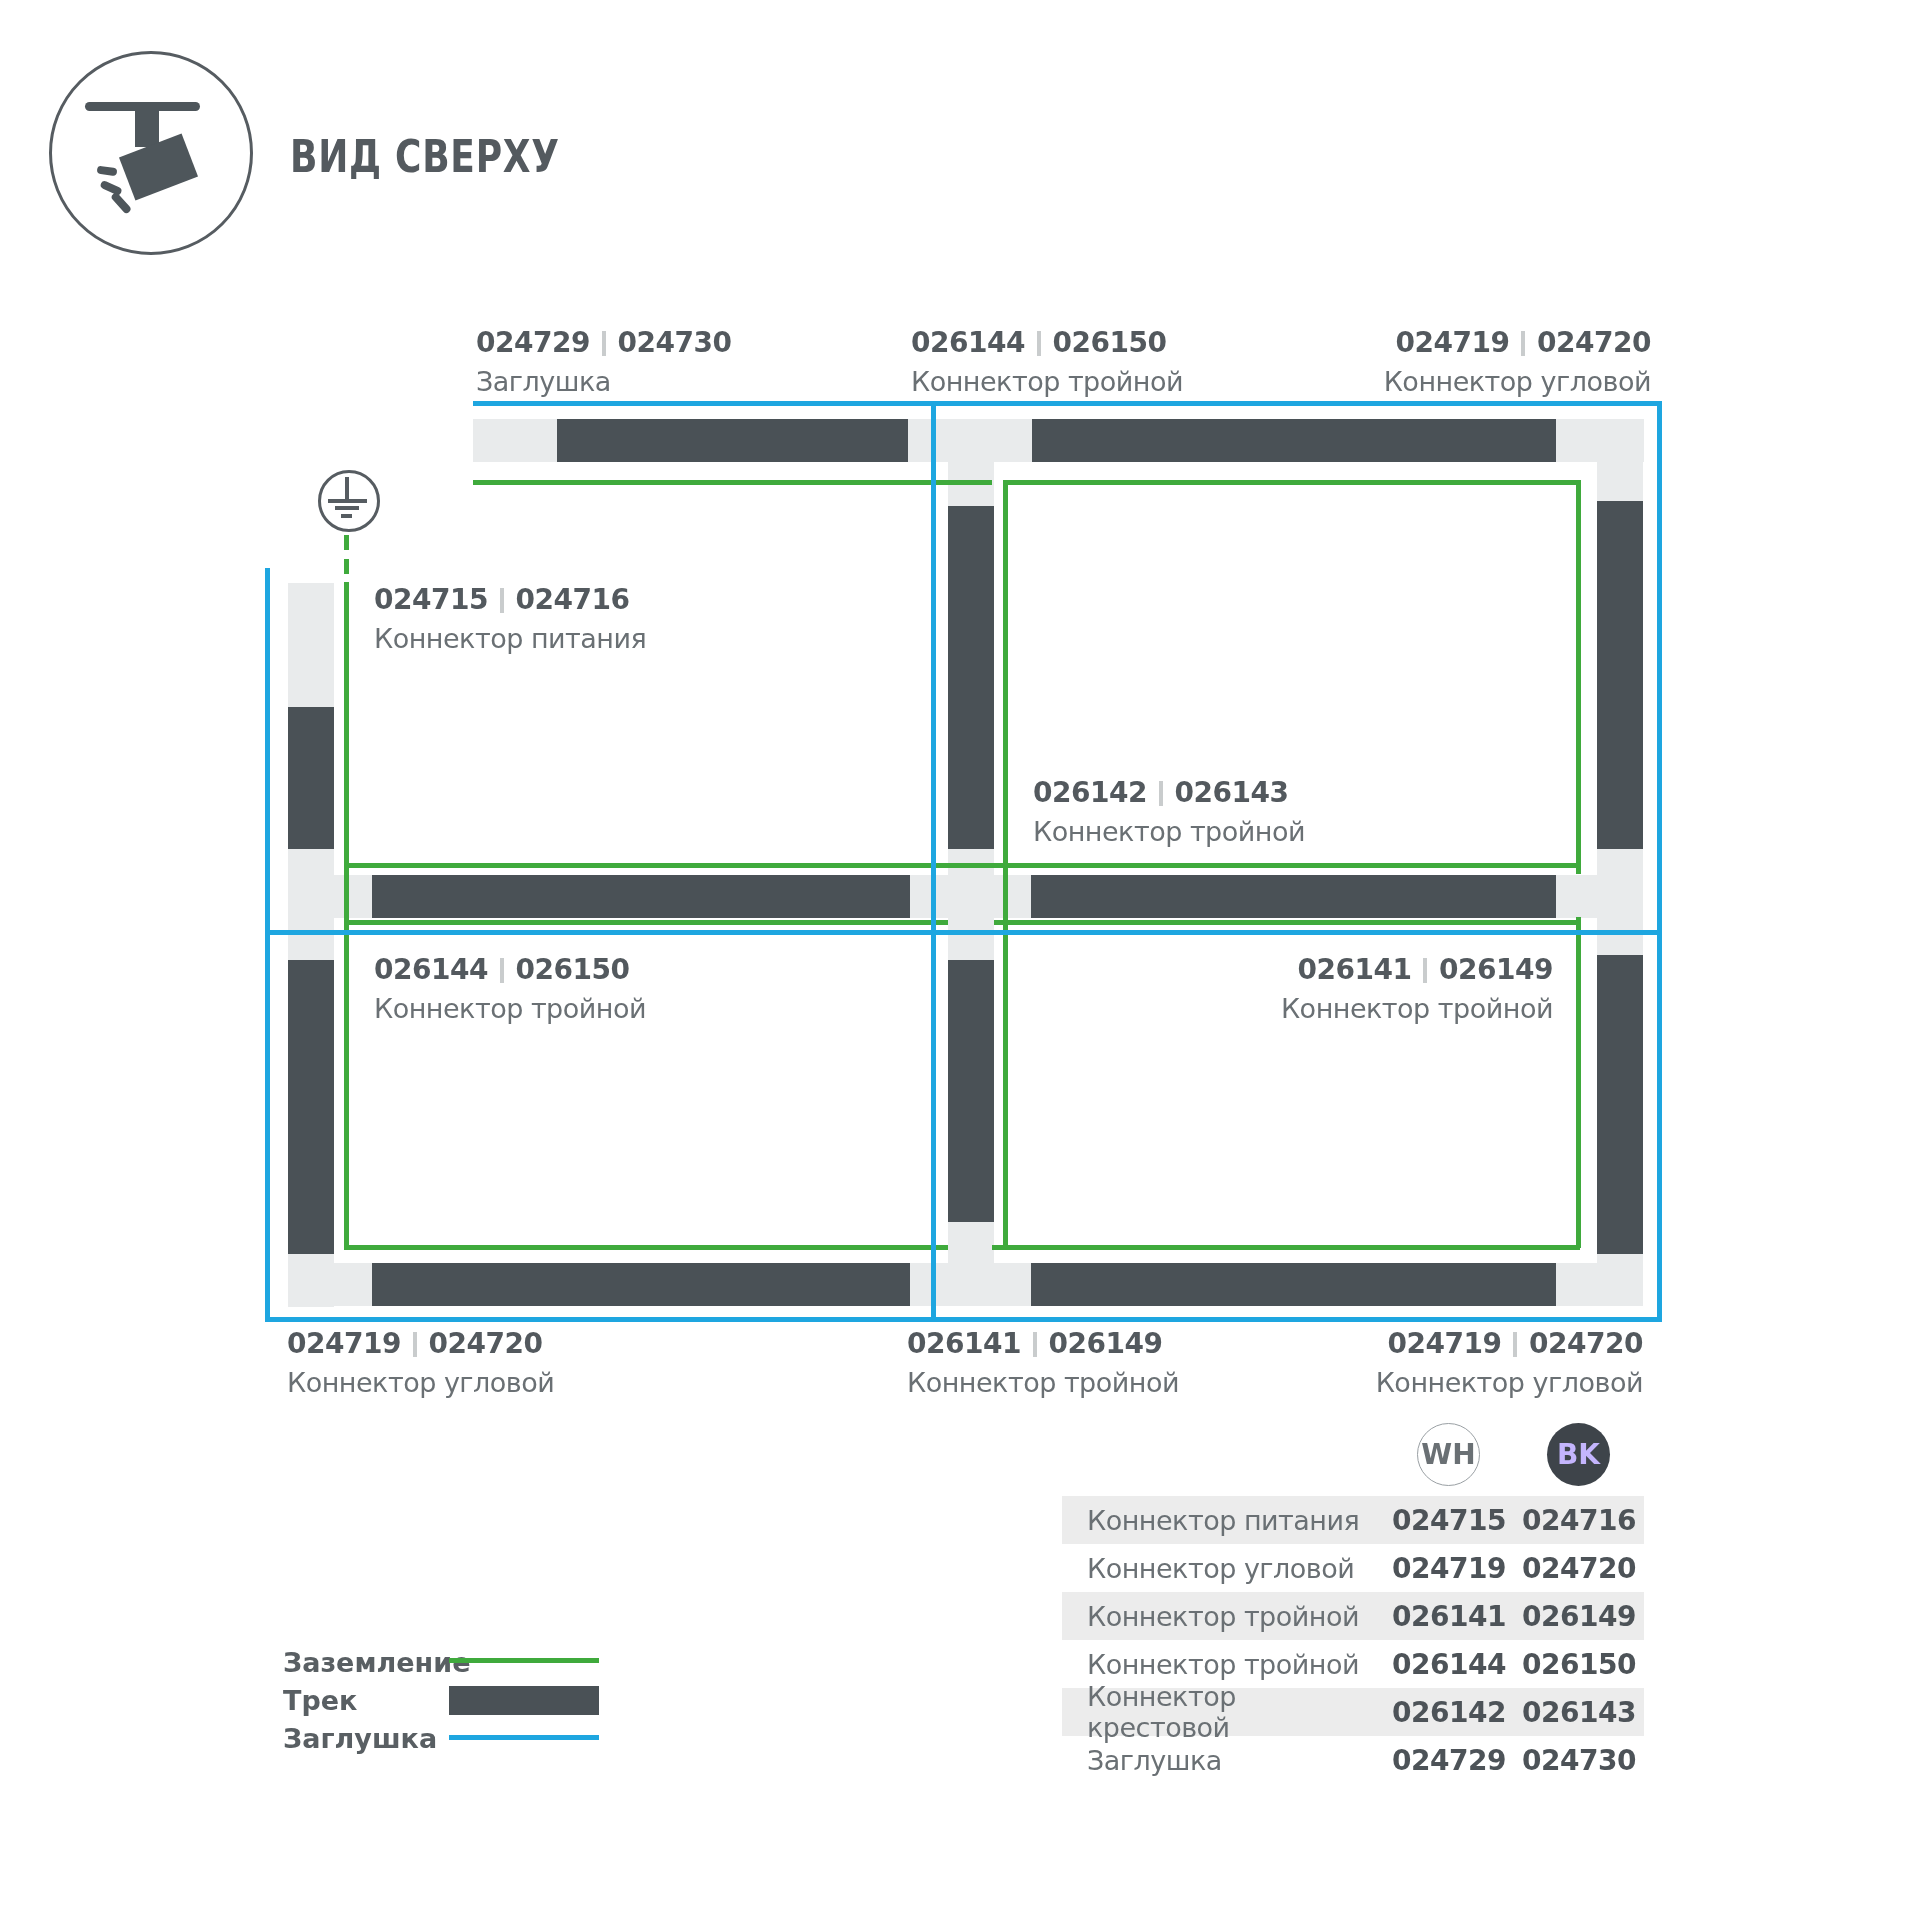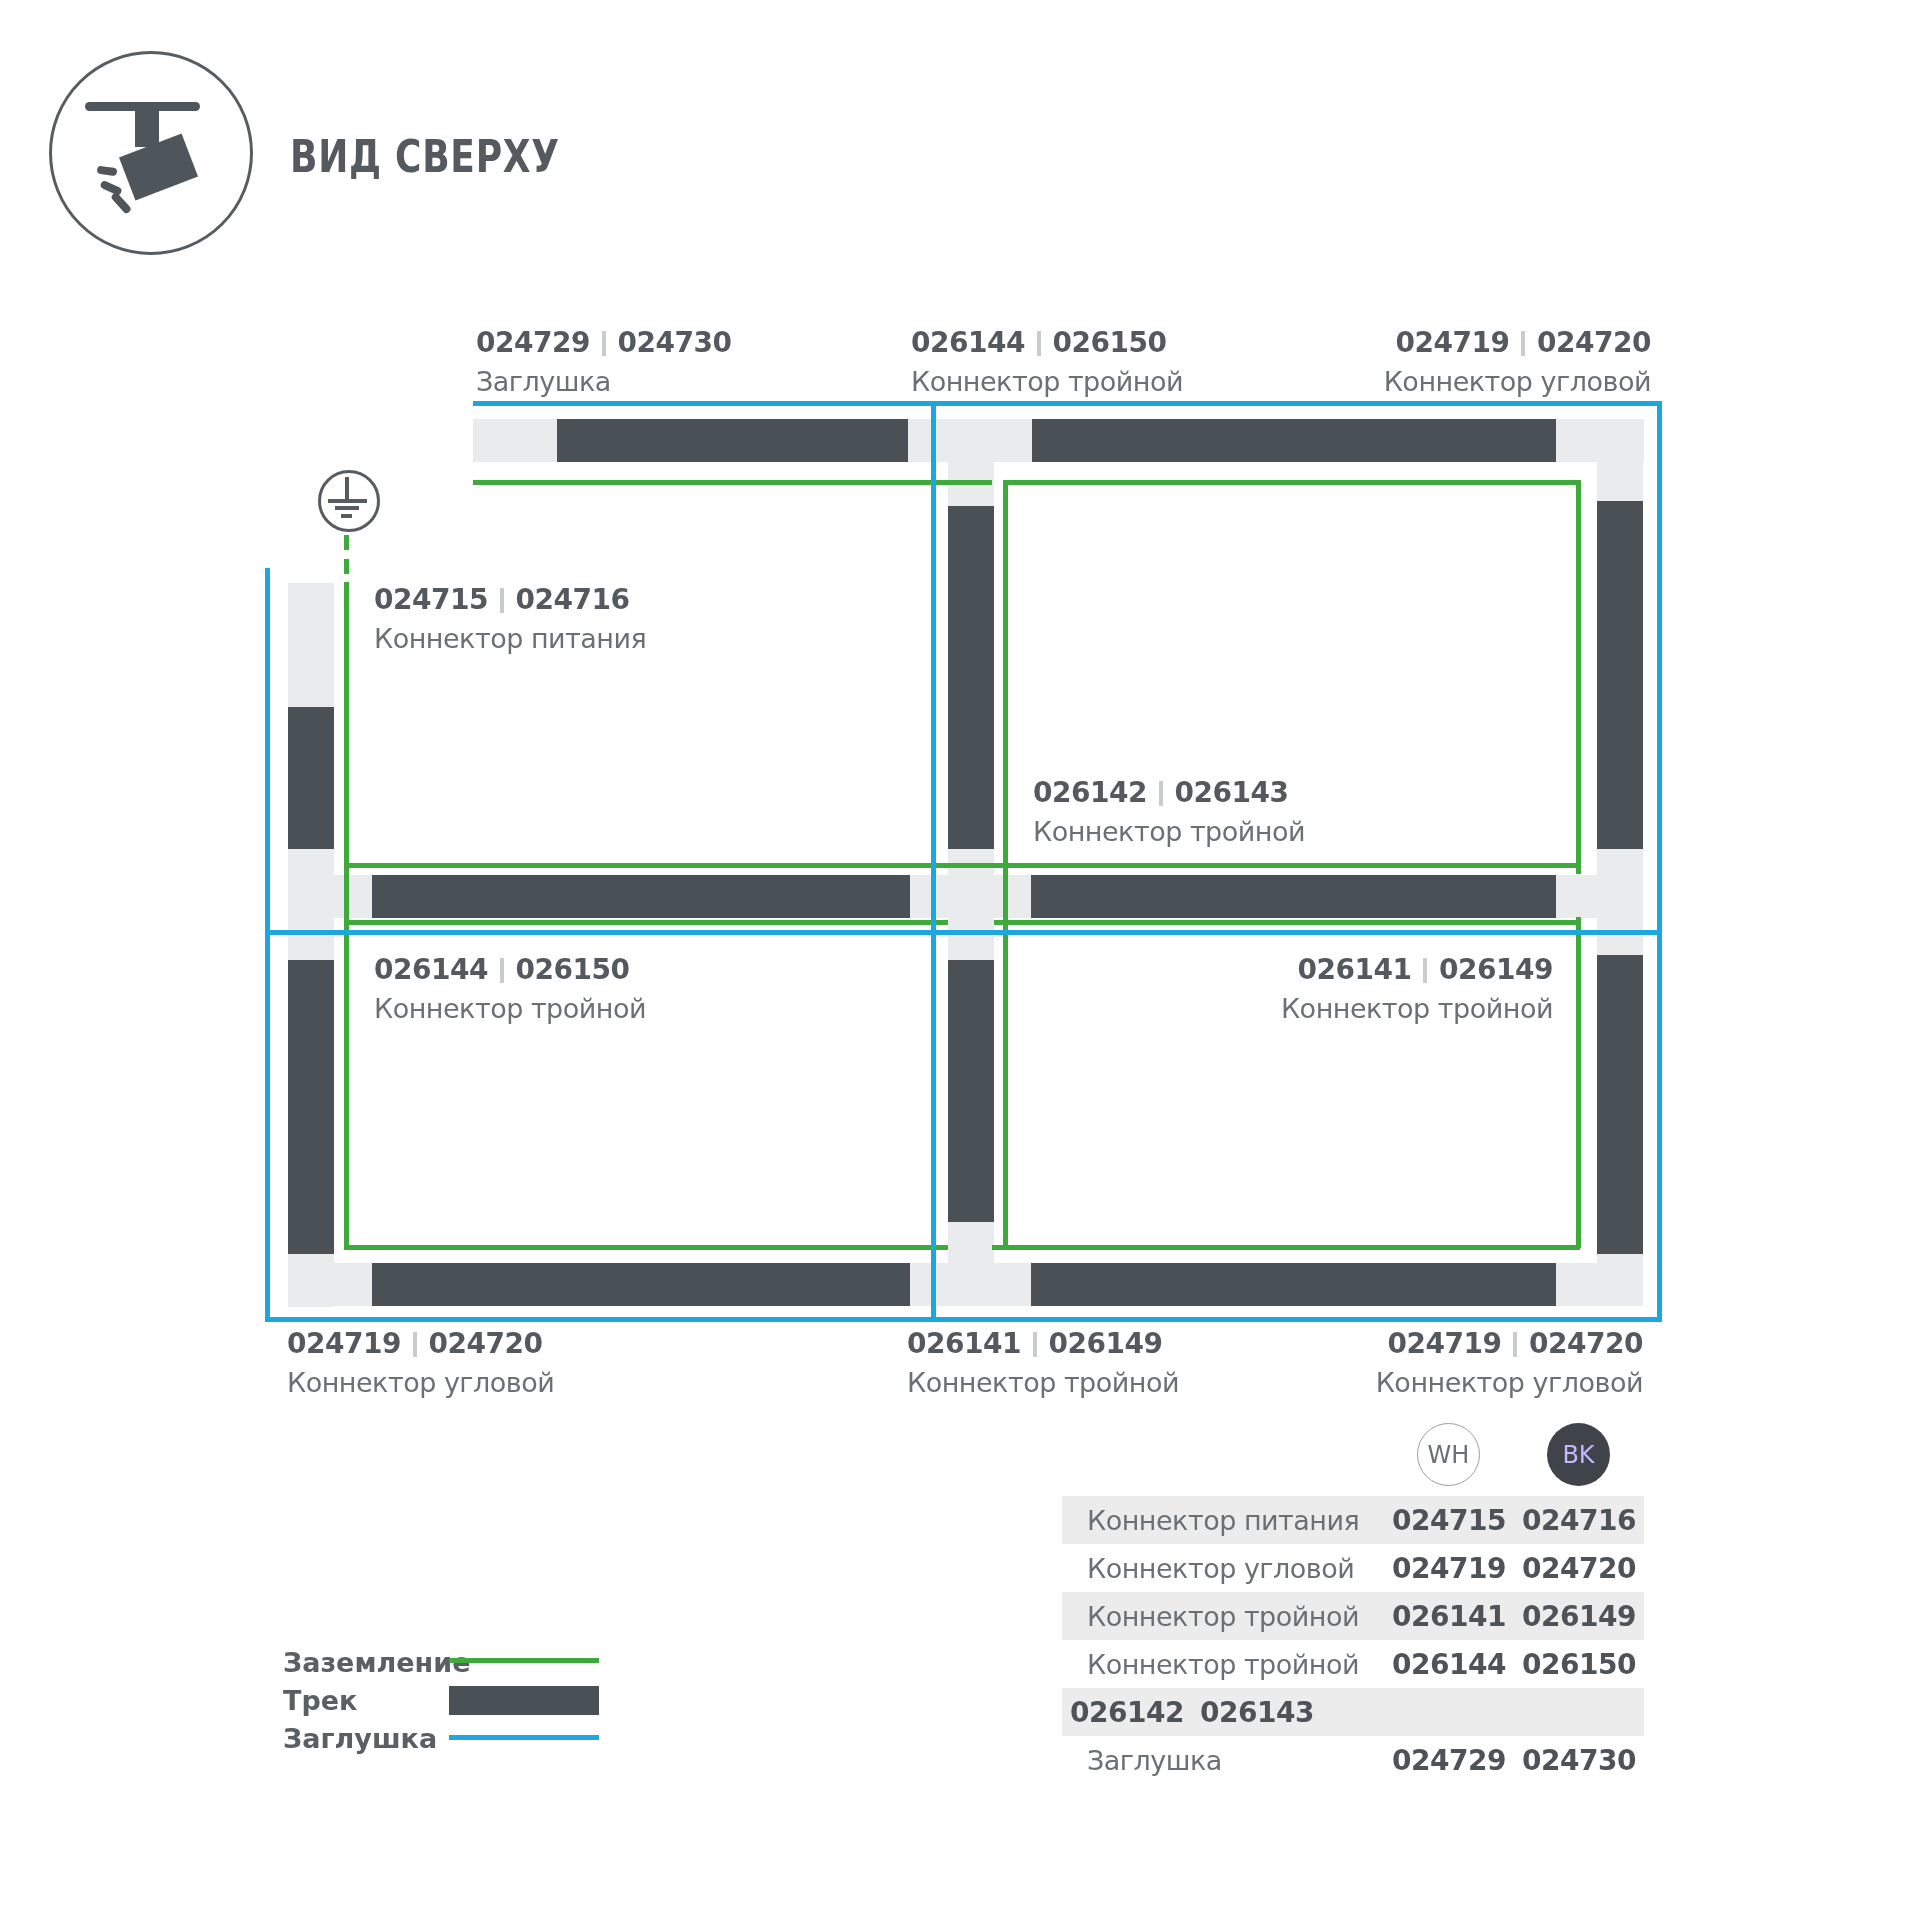--- a/index.html
+++ b/index.html
@@ -36,21 +36,21 @@
   .lbl .sep{width:3.7px;height:25px;background:#c9cccd;}
   .lbl .nm{margin-top:6.5px;font-size:27px;color:#6a7074;letter-spacing:-0.5px;line-height:31px;}
   .lbl.r{text-align:right;}
   .lbl.r .codes{justify-content:flex-end;}
 
   
   .lg-text{position:absolute;left:283px;font-size:27px;color:#595f63;font-weight:600;white-space:nowrap;}
 
   
   .badge{position:absolute;width:63px;height:63px;border-radius:50%;display:flex;align-items:center;justify-content:center;
-         font-size:24px;font-weight:normal;box-sizing:border-box;}
+         font-size:28px;font-weight:bold;box-sizing:border-box;}
   .badge.wh{left:1417px;top:1423px;background:#fff;border:1.9px solid #9aa0a4;color:#6a7074;}
   .badge.bk{left:1547px;top:1423px;background:#3e444a;color:#c4b5fd;}
 
   
   .tbl{position:absolute;left:1062px;top:1496px;width:582px;}
   .trow{display:flex;align-items:center;height:48px;}
   .trow.shade{background:#ececec;}
   .trow .tname{flex:1;padding-left:25px;font-size:27px;color:#6a7074;letter-spacing:-0.5px;}
   .trow .tval{width:130px;text-align:center;font-size:28px;font-weight:bold;color:#4d5358;letter-spacing:-0.5px;}
 </style>
@@ -236,20 +236,21 @@
       <div class="tname">Коннектор тройной</div>
       <div class="tval">026141</div>
       <div class="tval">026149</div>
     </div>
     <div class="trow">
       <div class="tname">Коннектор тройной</div>
       <div class="tval">026144</div>
       <div class="tval">026150</div>
     </div>
     <div class="trow shade">
+      <div class="tname">Коннектор крестовой</div>
       <div class="tval">026142</div>
       <div class="tval">026143</div>
     </div>
     <div class="trow">
       <div class="tname">Заглушка</div>
       <div class="tval">024729</div>
       <div class="tval">024730</div>
     </div>
   </div>
 

